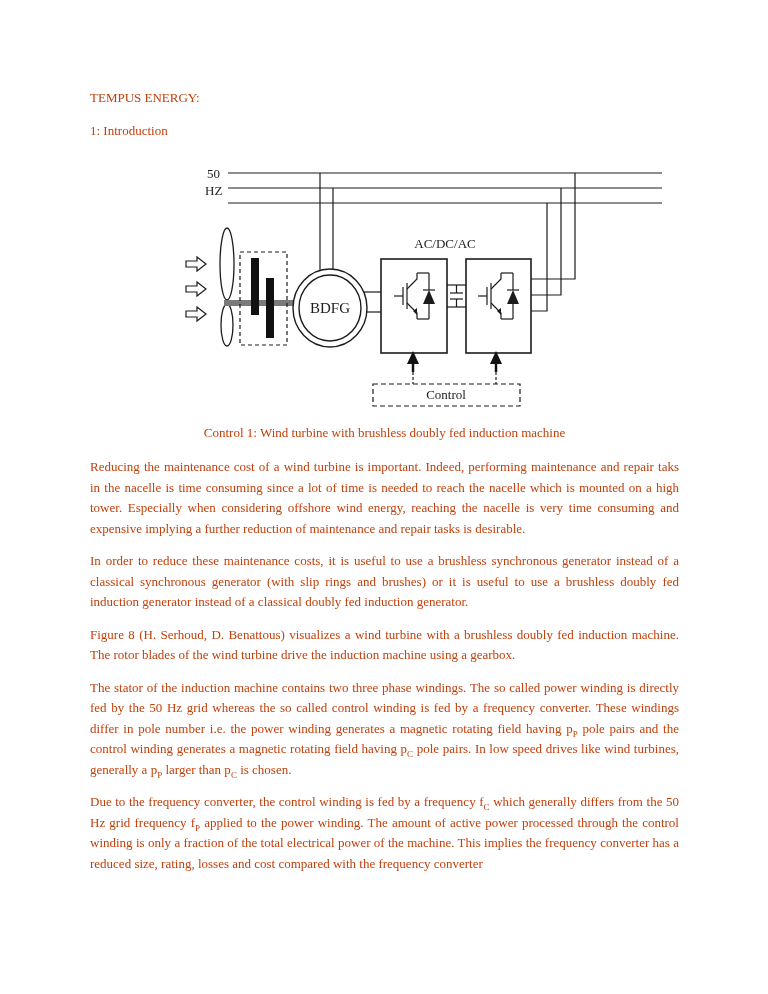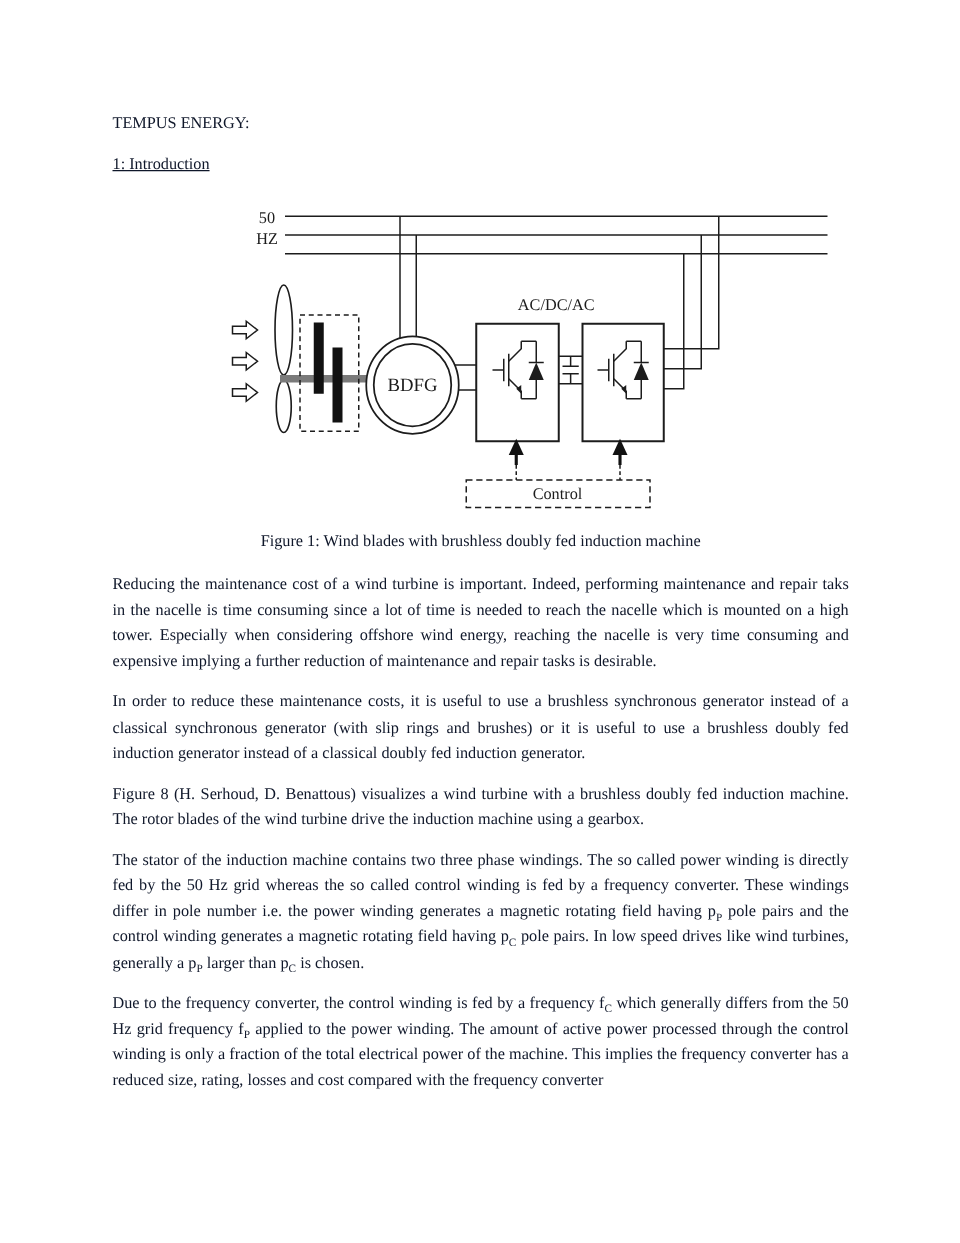--- a/index.html
+++ b/index.html
@@ -4,27 +4,27 @@
 <style>
   * { box-sizing: border-box; }
   html, body { margin: 0; padding: 0; background: #ffffff; }
   .page {
     width: 768px;
     height: 994px;
     background: #ffffff;
     padding: 88px 89px 0 90px;
     font-family: "Liberation Serif", serif;
     font-size: 13px;
-    color: #0f172a;
+    color: #c2410c;
     position: relative;
     overflow: hidden;
   }
   .heading { margin: 0 0 13px 0; line-height: 20px; }
   .section-heading { margin: 0 0 13px 0; line-height: 20px; }
-  .section-heading .ul { text-decoration: underline; }
+  .section-heading .ul { }
   .figure { margin: 16px 0 0 0; height: 252px; position: relative; }
   .diagram { display: block; margin-left: 90px; }
   .caption { margin: 14px 0 14px 0; text-align: center; line-height: 20px; }
   .para { margin: 0 0 12px 0; line-height: 20.5px; text-align: justify; font-family: Liberation Serif, serif; }
   sub { font-size: 9px; line-height: 0; }
   .dtext { font-family: "Liberation Serif", serif; font-size: 13px; fill: #1c1c1c; }
   .dtext-lg { font-family: "Liberation Serif", serif; font-size: 15px; fill: #1c1c1c; }
 </style>
 </head>
 <body>
@@ -135,21 +135,21 @@
 
       <g>
         <line x1="233" y1="215" x2="233" y2="227" stroke="#1c1c1c" stroke-width="1.2" stroke-dasharray="3,2"></line>
         <line x1="316" y1="215" x2="316" y2="227" stroke="#1c1c1c" stroke-width="1.2" stroke-dasharray="3,2"></line>
         <rect x="193" y="227" width="147" height="22" fill="#ffffff" stroke="#1c1c1c" stroke-width="1.2" stroke-dasharray="5,3"></rect>
         <text x="266" y="242" text-anchor="middle" class="dtext">Control</text>
       </g>
     </svg>
   </div>
 
-  <p class="caption">Figure 1: Wind blades with brushless doubly fed induction machine</p>
+  <p class="caption">Control 1: Wind turbine with brushless doubly fed induction machine</p>
 
   <p class="para">Reducing the maintenance cost of a wind turbine is important. Indeed, performing maintenance and repair taks in the nacelle is time consuming since a lot of time is needed to reach the nacelle which is mounted on a high tower. Especially when considering offshore wind energy, reaching the nacelle is very time consuming and expensive implying a further reduction of maintenance and repair tasks is desirable.</p>
   <p class="para">In order to reduce these maintenance costs, it is useful to use a brushless synchronous generator instead of a classical synchronous generator (with slip rings and brushes) or it is useful to use a brushless doubly fed induction generator instead of a classical doubly fed induction generator.</p>
   <p class="para">Figure 8 (H. Serhoud, D. Benattous) visualizes a wind turbine with a brushless doubly fed induction machine. The rotor blades of the wind turbine drive the induction machine using a gearbox.</p>
   <p class="para">The stator of the induction machine contains two three phase windings. The so called power winding is directly fed by the 50 Hz grid whereas the so called control winding is fed by a frequency converter. These windings differ in pole number i.e. the power winding generates a magnetic rotating field having p<sub>P</sub> pole pairs and the control winding generates a magnetic rotating field having p<sub>C</sub> pole pairs. In low speed drives like wind turbines, generally a p<sub>P</sub> larger than p<sub>C</sub> is chosen.</p>
   <p class="para">Due to the frequency converter, the control winding is fed by a frequency f<sub>C</sub> which generally differs from the 50 Hz grid frequency f<sub>P</sub> applied to the power winding. The amount of active power processed through the control winding is only a fraction of the total electrical power of the machine. This implies the frequency converter has a reduced size, rating, losses and cost compared with the frequency converter</p>
 
 </div>
 
 </body></html>

